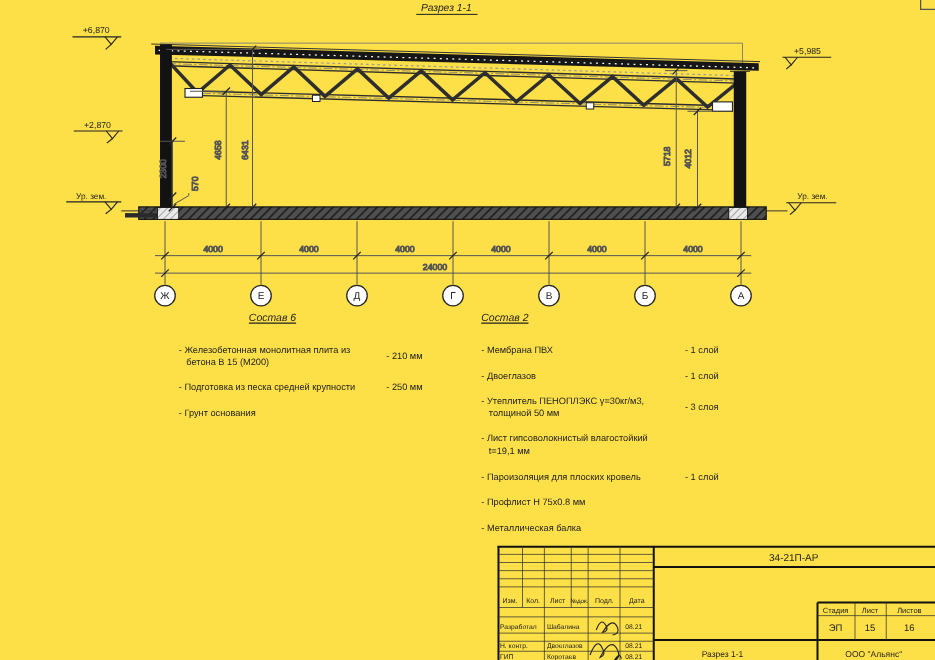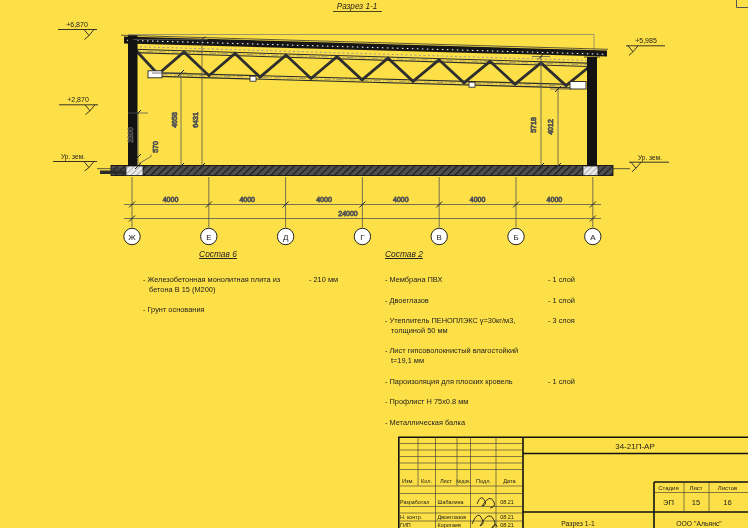--- a/index.html
+++ b/index.html
@@ -3,21 +3,21 @@
 <meta charset="utf-8">
 <style>
   html,body{margin:0;padding:0;background:#ffffff;width:748px;height:528px;overflow:hidden;
     font-family:"Liberation Sans", sans-serif;}
   #sheet{position:relative;width:748px;height:528px;background:#fde047;}
   svg{position:absolute;left:0;top:0;}
   svg text{fill:#1d1d1d;}
   .comp-list{position:absolute;font-size:7.4px;color:#222;line-height:1.3;}
   .comp-title{font-style:italic;font-size:8.4px;text-decoration:underline;margin-bottom:15px;}
   .comp-title.centered{text-align:center;width:150px;}
-  .comp-item{display:flex;align-items:flex-start;margin-bottom:11px;}
+  .comp-item{display:flex;align-items:center;margin-bottom:11px;}
   .comp-item .desc{width:152px;text-indent:-6px;padding-left:6px;}
   .comp-item .val{width:48px;margin-left:8px;white-space:nowrap;}
   .gap-before{margin-top:9px;}
 </style>
 </head>
 <body>
 
 <div id="sheet">
 
 <svg width="748" height="528" viewBox="0 0 748 528">
@@ -273,20 +273,24 @@
   </g>
 </svg>
 
   <div class="comp-list" style="left:143px;top:249px;width:215px;">
     <div class="comp-title centered">Состав 6</div>
     <div class="comp-item">
       <div class="desc">- Железобетонная  монолитная плита из бетона В 15 (М200)</div>
       <div class="val">- 210 мм</div>
     </div>
     <div class="comp-item">
+      <div class="desc">- Подготовка из песка средней крупности</div>
+      <div class="val">- 250 мм</div>
+    </div>
+    <div class="comp-item">
       <div class="desc">- Грунт основания</div>
       <div class="val"></div>
     </div>
   </div>
 
   <div class="comp-list" style="left:385px;top:249px;width:210px;">
     <div class="comp-title">Состав 2</div>
     <div class="comp-item">
       <div class="desc">- Мембрана ПВХ</div>
       <div class="val">- 1 слой</div>

